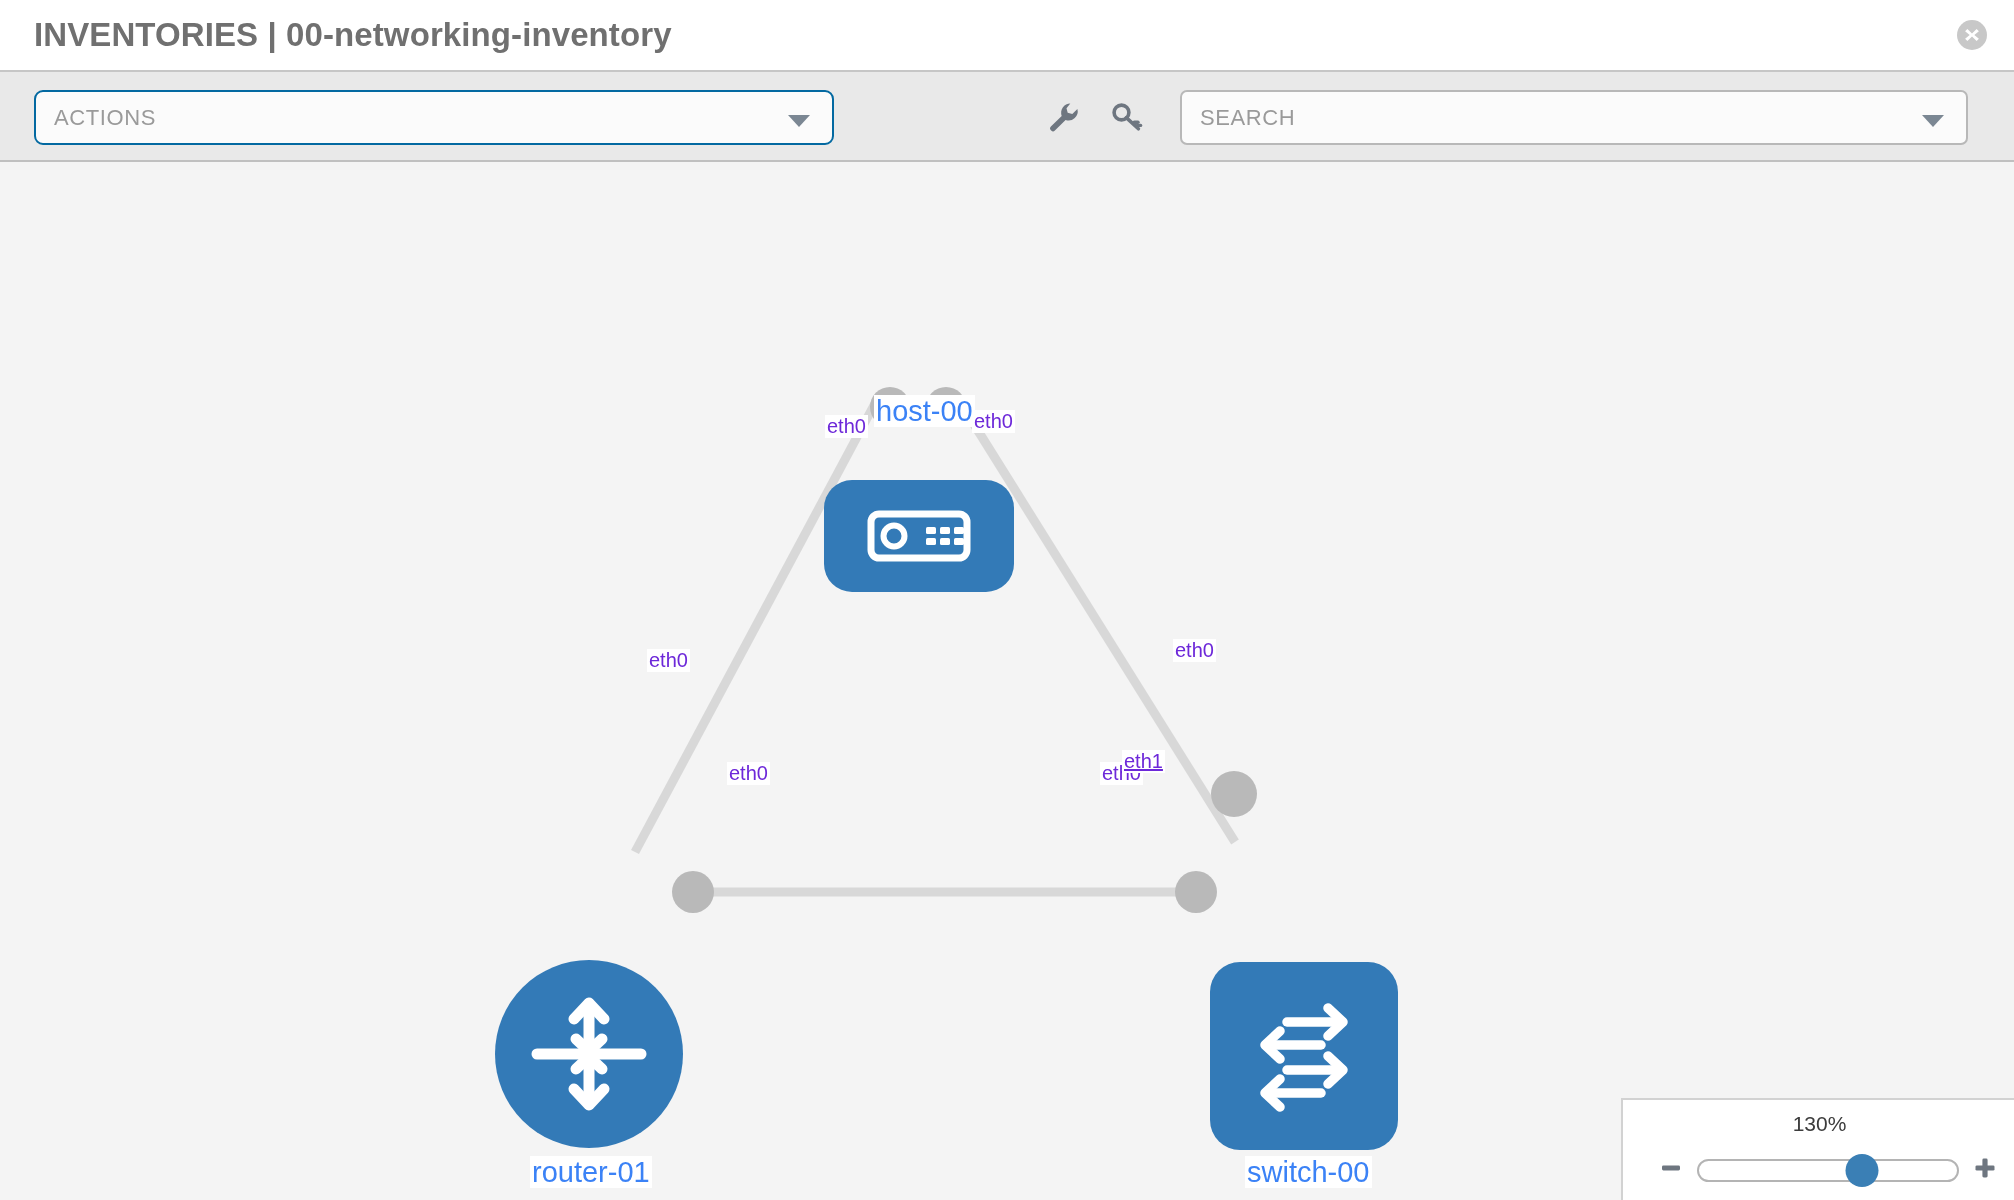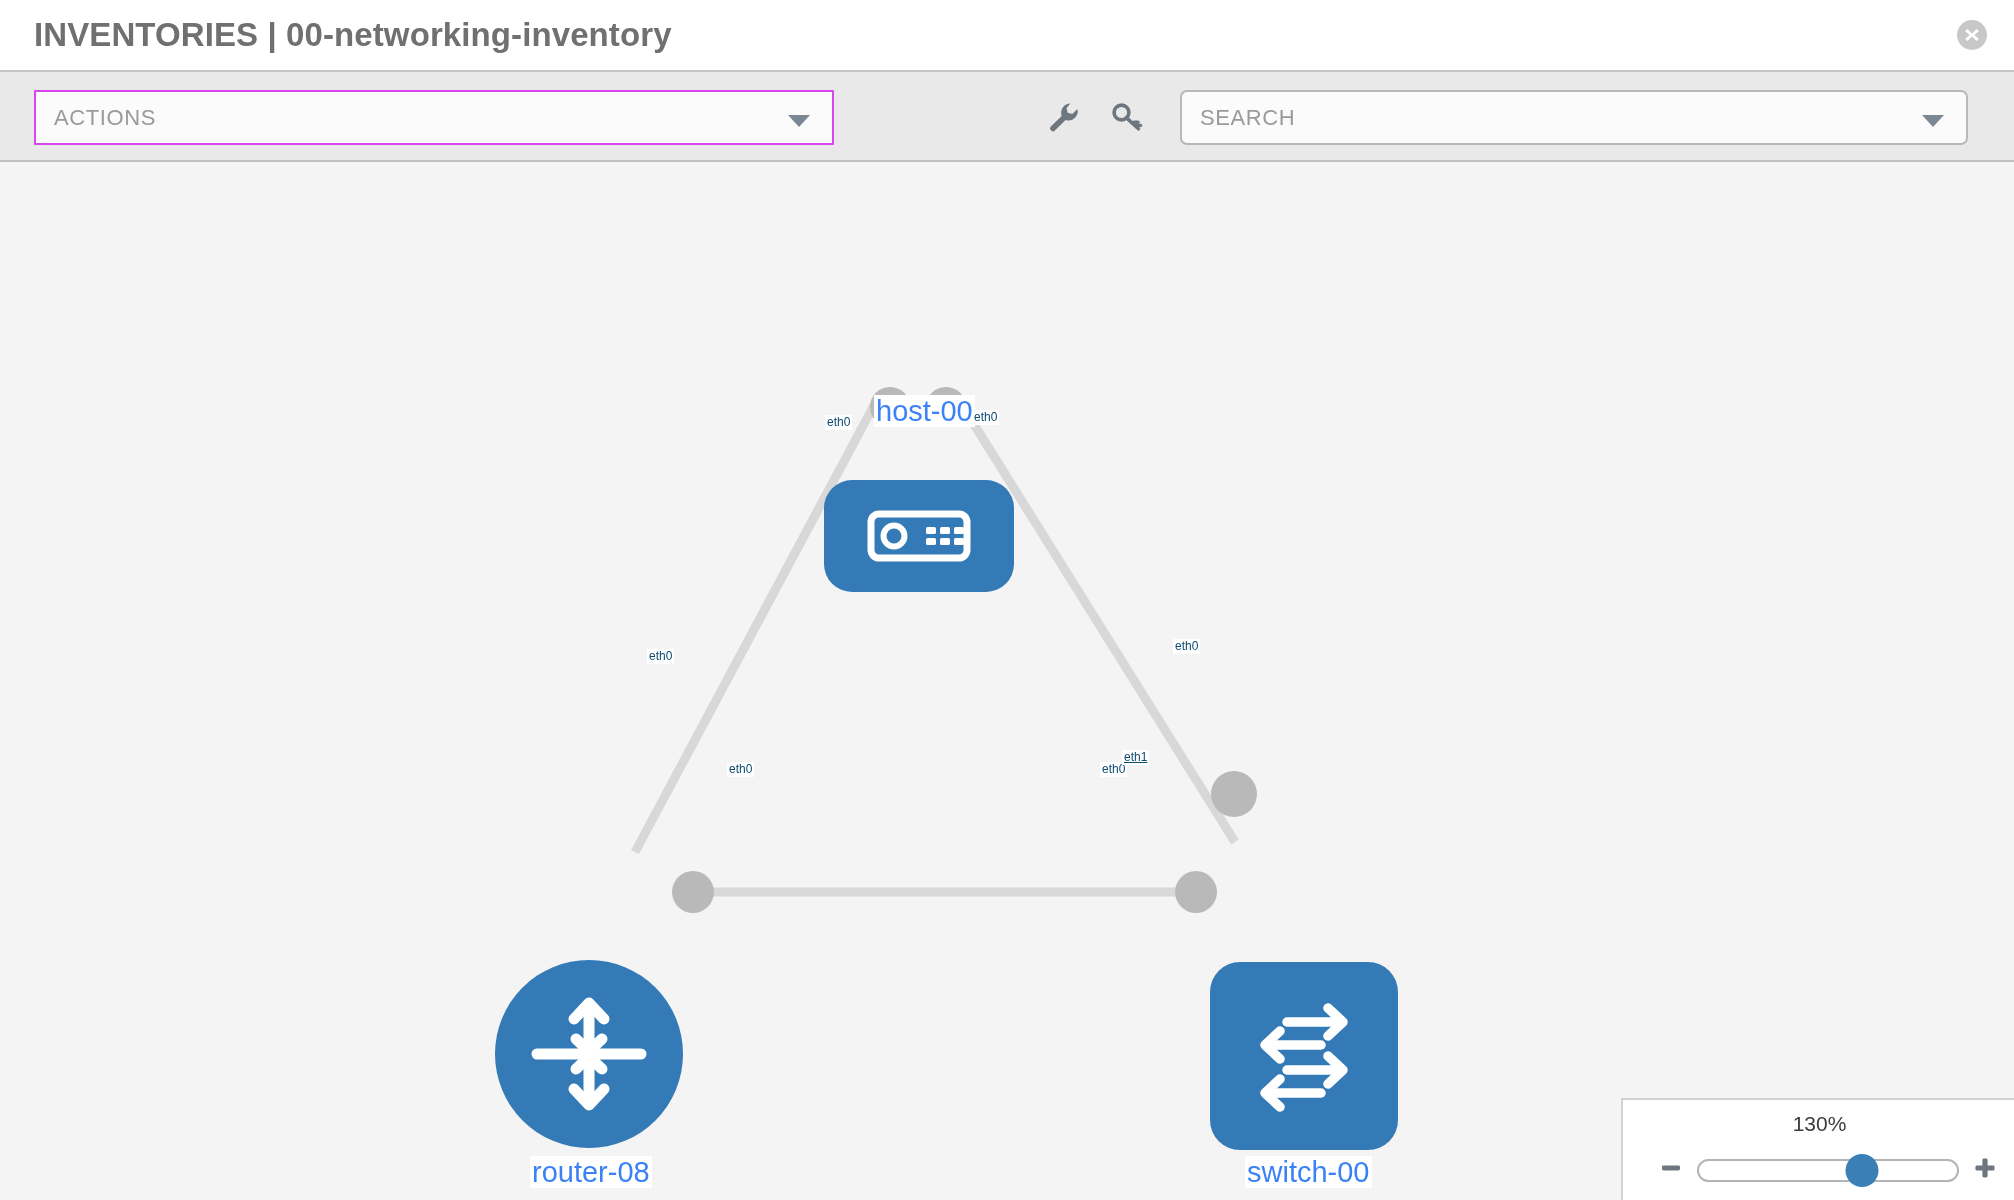--- a/index.html
+++ b/index.html
@@ -56,22 +56,22 @@
     width: 2014px; height: 92px;
     background: #e9e9e9;
     border-top: 2px solid #c6c6c6;
     border-bottom: 2px solid #c0c0c0;
   }
   .actions-select {
     position: absolute;
     left: 34px; top: 18px;
     width: 800px; height: 55px;
     background: #fbfbfb;
-    border: 2px solid #d946ef;
-    border-radius: 1px;
+    border: 2px solid #0369a1;
+    border-radius: 9px;
     cursor: pointer;
   }
   .actions-select .label {
     position: absolute;
     left: 18px; top: 13px;
     font-size: 22px;
     color: #9a9a9a;
     letter-spacing: 0.6px;
   }
   .caret {
@@ -131,21 +131,21 @@
   
   .chip {
     position: absolute;
     background: #ffffff;
     color: #555555;
     white-space: nowrap;
     line-height: 1.05;
     padding: 1px 2px;
   }
   .chip.node-name { font-size: 29px; color: #3b82f6; }
-  .chip.port      { font-size: 12px; color: #0c4a6e; }
+  .chip.port      { font-size: 20px; color: #6d28d9; }
 
   
   .zoom-panel {
     position: absolute;
     left: 1621px; top: 1078px;
     width: 393px; height: 122px;
     background: #ffffff;
     border: 2px solid #d2d2d2;
     border-right: none;
     border-bottom: none;
@@ -326,21 +326,21 @@
     <div class="chip port" style="left:825px; top:253px;">eth0</div>
     <div class="chip port" style="left:972px; top:248px;">eth0</div>
 
     <div class="chip port" style="left:647px; top:487px;">eth0</div>
     <div class="chip port" style="left:1173px; top:477px;">eth0</div>
 
     <div class="chip port" style="left:727px; top:600px;">eth0</div>
     <div class="chip port" style="left:1100px; top:600px;">eth0</div>
     <div class="chip port" style="left:1122px; top:588px;text-decoration:underline;">eth1</div>
 
-    <div class="chip node-name" style="left:530px; top:994px;">router-08</div>
+    <div class="chip node-name" style="left:530px; top:994px;">router-01</div>
     <div class="chip node-name" style="left:1245px; top:994px;">switch-00</div>
 
   </div>
 
   <div class="zoom-panel">
     <div class="zoom-pct">130%</div>
     <div class="zoom-row">
 
       <div class="zoom-minus">
         <span>

